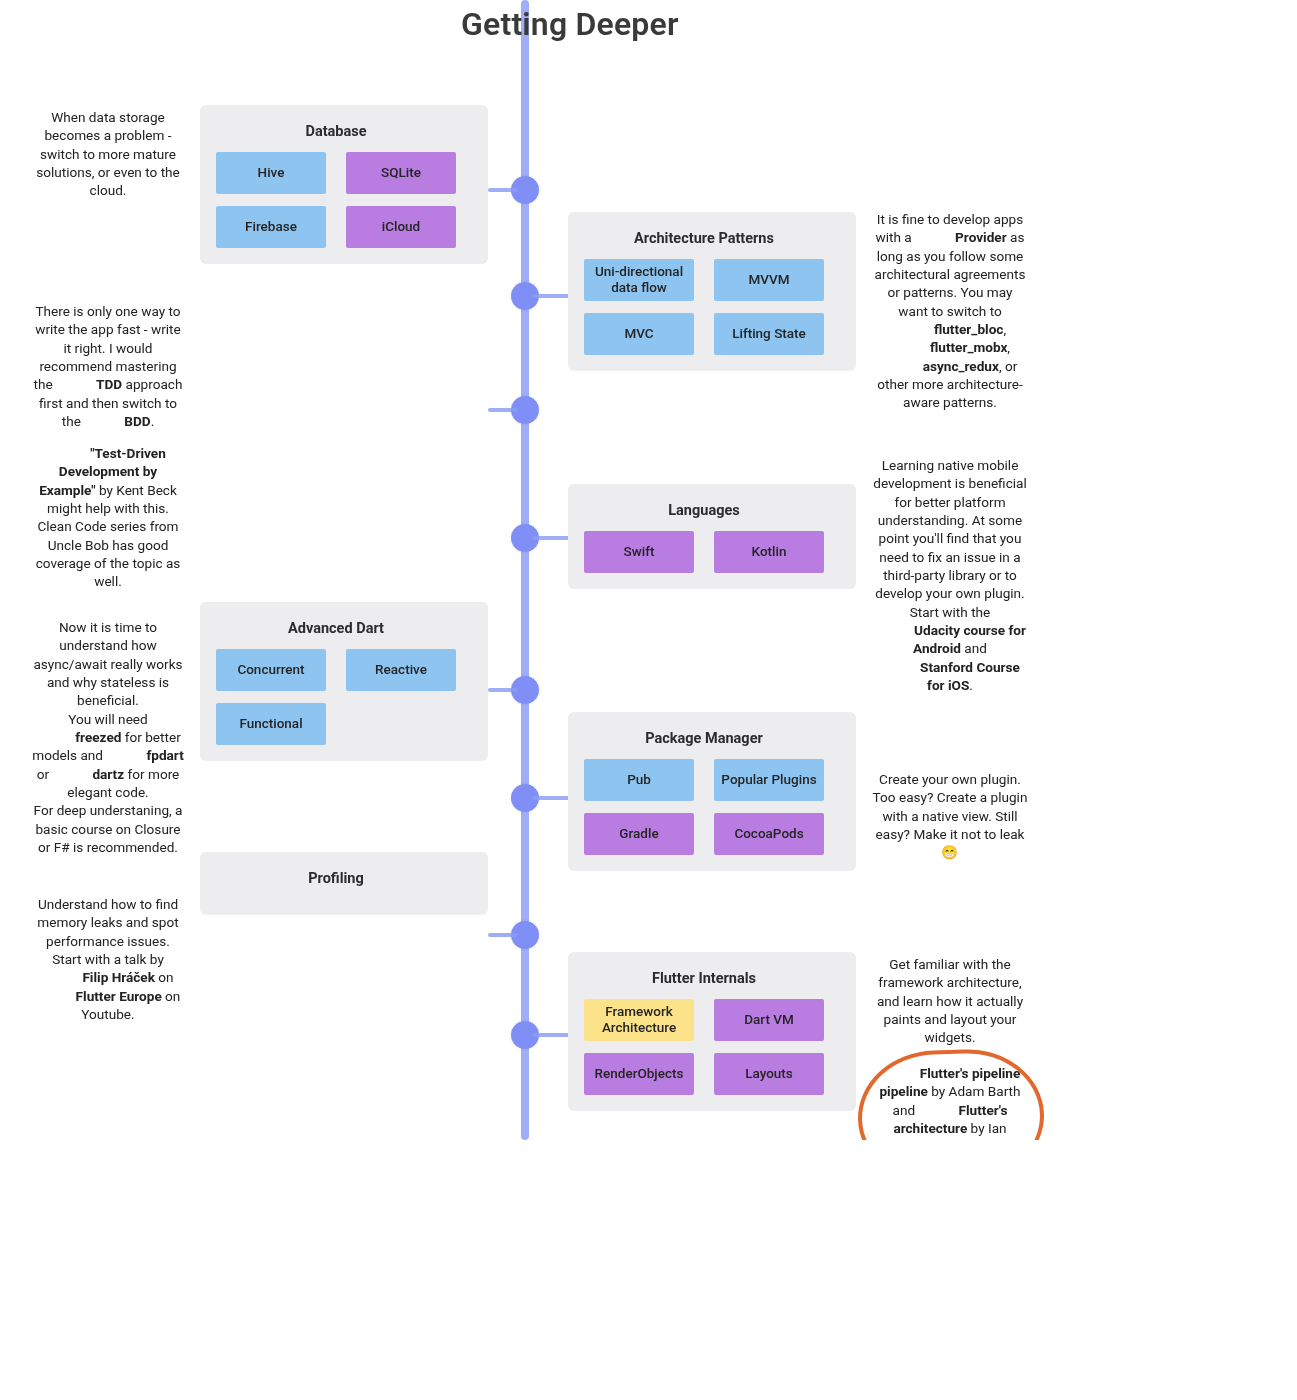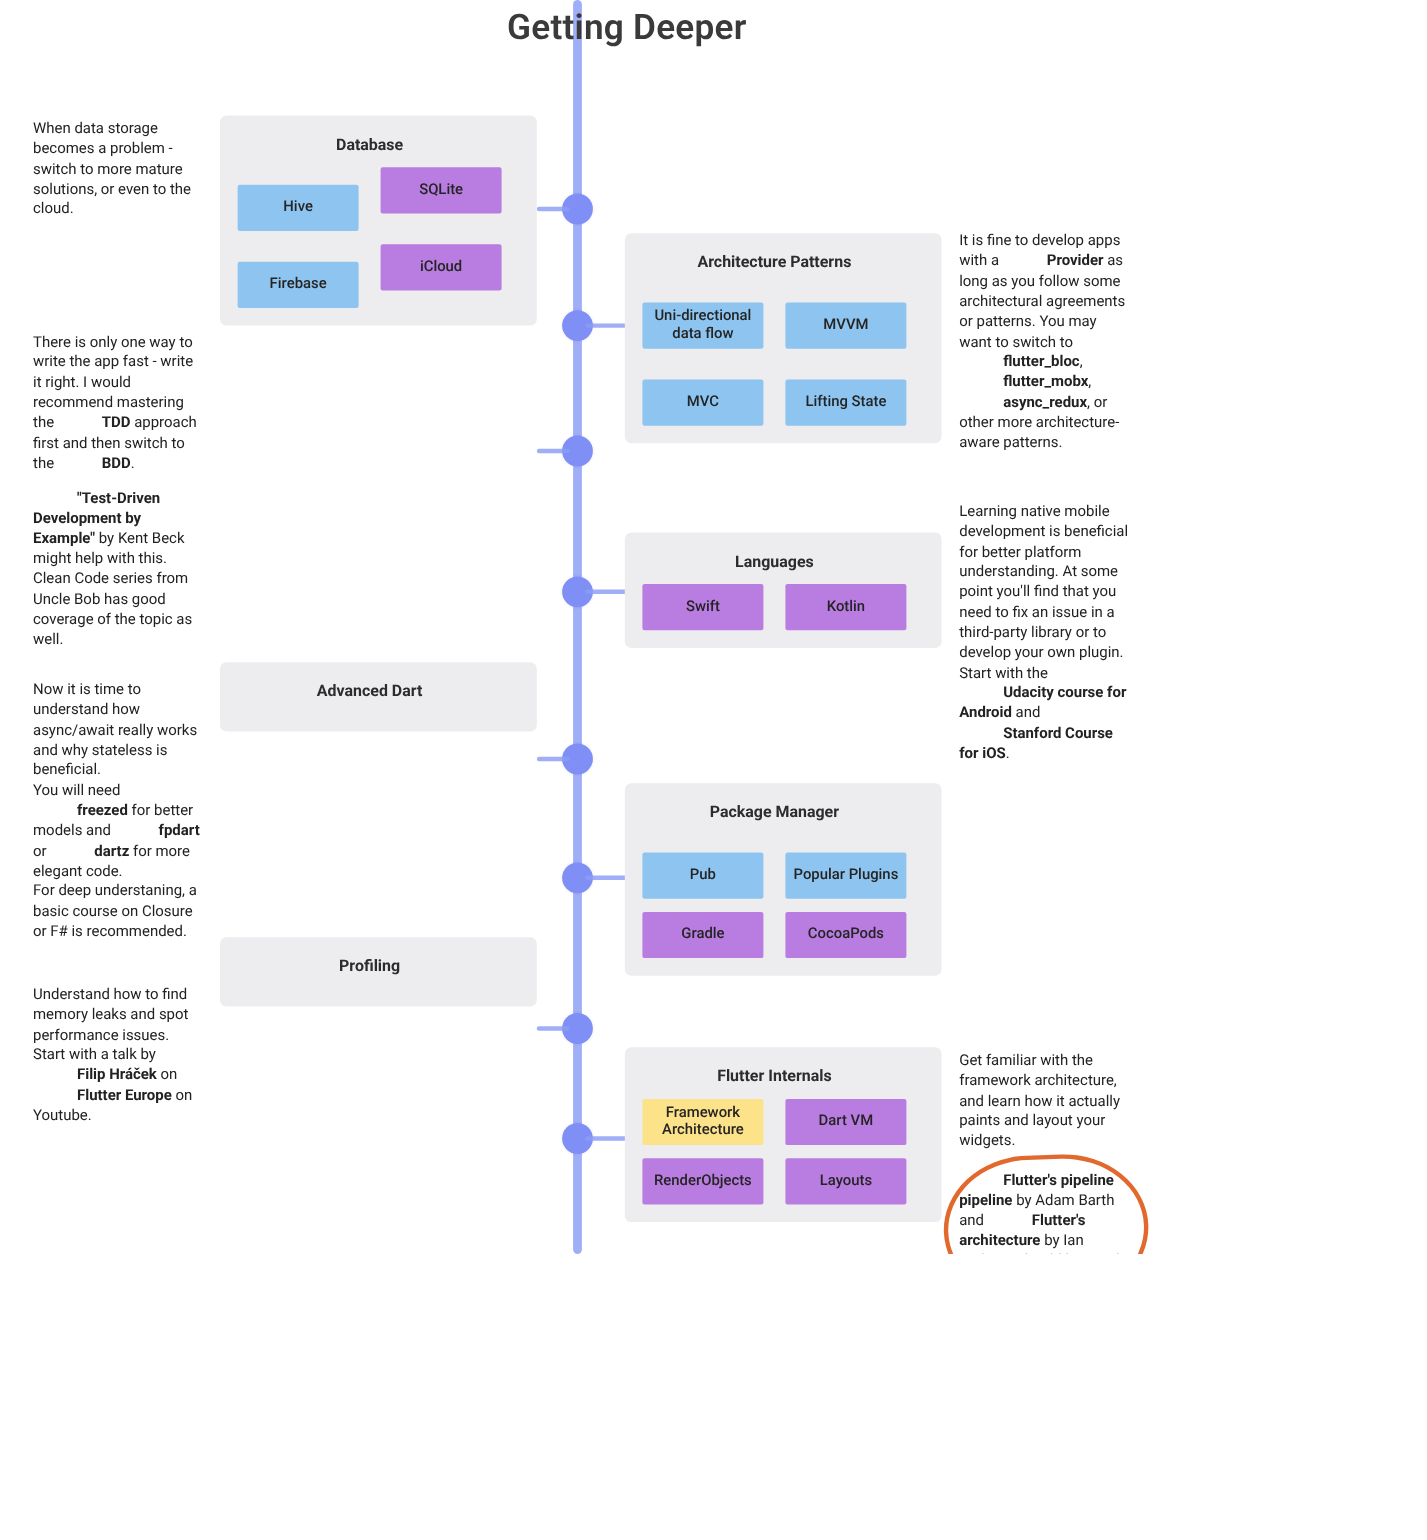--- a/index.html
+++ b/index.html
@@ -88,29 +88,30 @@
     justify-content:center;
     text-align:center;
     font-size:13.5px;
     font-weight:500;
     color:#242424;
     border-radius:2px;
     padding:0 6px;
     line-height:1.15;
     cursor:pointer;
   }
-  .b{background:var(--blue);margin-top:16px;}
+  .b{background:var(--blue);}
   .p{background:var(--purple);}
   .y{background:var(--yellow);}
   .note{
     position:absolute;
     width:156px;
     font-size:13.6px;
     line-height:1.35;
     color:#222;
+    text-align:center;
   }
   .note b{font-weight:700;margin-left:40px;}
   .circle-annot{
     position:absolute;
     border:4px solid #e2692d;
     border-radius:50% / 60%;
     pointer-events:none;
     transform:rotate(-2deg);
   }
 </style>
@@ -147,20 +148,25 @@
         <div class="item b">Hive</div>
         <div class="item p">SQLite</div>
         <div class="item b">Firebase</div>
         <div class="item p">iCloud</div>
       </div>
   </div>
 
 
   <div class="card" style="left:200px; top:602px; width:288px">
     <h3>Advanced Dart</h3>
+    <div class="items">
+        <div class="item b">Concurrent</div>
+        <div class="item b">Reactive</div>
+        <div class="item b">Functional</div>
+      </div>
   </div>
 
   <div class="card" style="left:200px; top:852px; width:288px">
     <h3>Profiling</h3>
   </div>
 
   <div class="card" style="left:568px; top:212px; width:288px">
     <h3>Architecture Patterns</h3>
     <div class="items">
         <div class="item b">Uni-directional data flow</div>
@@ -199,18 +205,19 @@
   </div>
 
   <div class="note" style="left:30px; top:108px">When data storage becomes a problem - switch to more mature solutions, or even to the cloud.</div>
   <div class="note" style="left:30px; top:302px">There is only one way to write the app fast - write it right. I would recommend mastering the <b>TDD</b> approach first and then switch to the <b>BDD</b>.</div>
   <div class="note" style="left:30px; top:444px"><b>"Test-Driven Development by Example"</b> by Kent Beck might help with this. Clean Code series from Uncle Bob has good coverage of the topic as well.</div>
   <div class="note" style="left:30px; top:618px">Now it is time to understand how async/await really works and why stateless is beneficial.<br>You will need <b>freezed</b> for better models and <b>fpdart</b> or <b>dartz</b> for more elegant code.<br>For deep understaning, a basic course on Closure or F# is recommended.</div>
   <div class="note" style="left:30px; top:895px">Understand how to find memory leaks and spot performance issues. Start with a talk by <b>Filip Hráček</b> on <b>Flutter Europe</b> on Youtube.</div>
 
   <div class="note" style="left:872px; top:210px">It is fine to develop apps with a <b>Provider</b> as long as you follow some architectural agreements or patterns. You may want to switch to <b>flutter_bloc</b>, <b>flutter_mobx</b>, <b>async_redux</b>, or other more architecture-aware patterns.</div>
   <div class="note" style="left:872px; top:456px">Learning native mobile development is beneficial for better platform understanding. At some point you'll find that you need to fix an issue in a third-party library or to develop your own plugin. Start with the <b>Udacity course for Android</b> and <b>Stanford Course for iOS</b>.</div>
+  <div class="note" style="left:872px; top:770px">Create your own plugin. Too easy? Create a plugin with a native view. Still easy? Make it not to leak 😁</div>
   <div class="note" style="left:872px; top:955px">Get familiar with the framework architecture, and learn how it actually paints and layout your widgets.</div>
   <div class="note" style="left:872px; top:1064px"><b>Flutter's pipeline pipeline</b> by Adam Barth and <b>Flutter's architecture</b> by Ian Hickson should be good for starting.</div>
 
   <div class="circle-annot" style="left:858px; top:1050px; width:186px; height:134px"></div>
 
 </div>
 
 </body></html>

